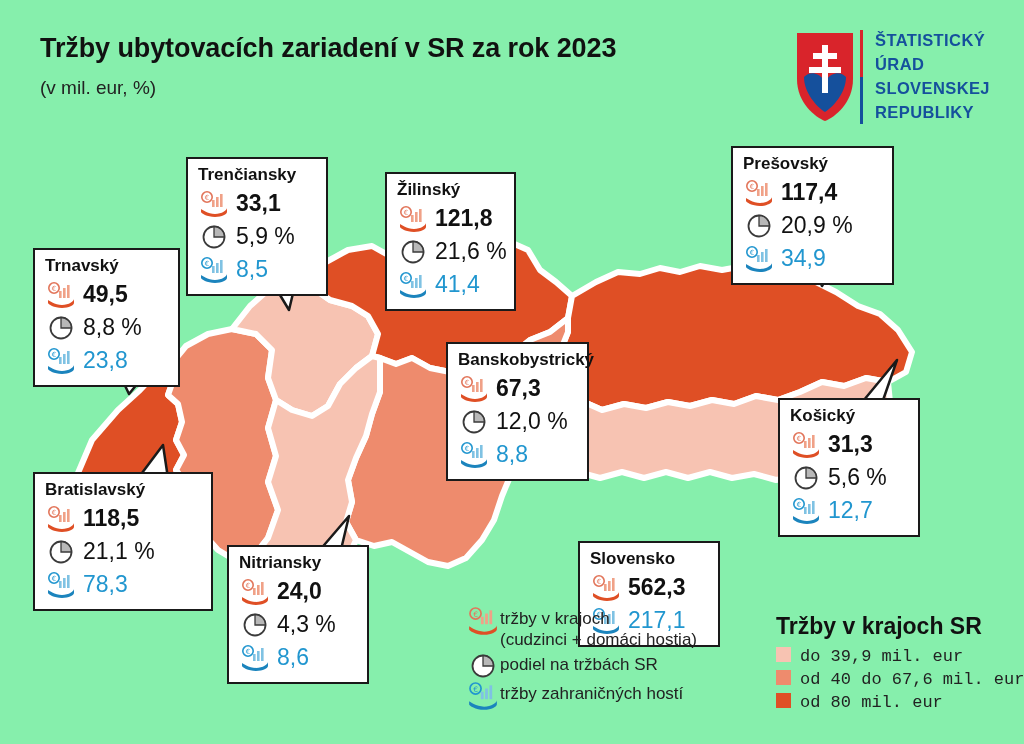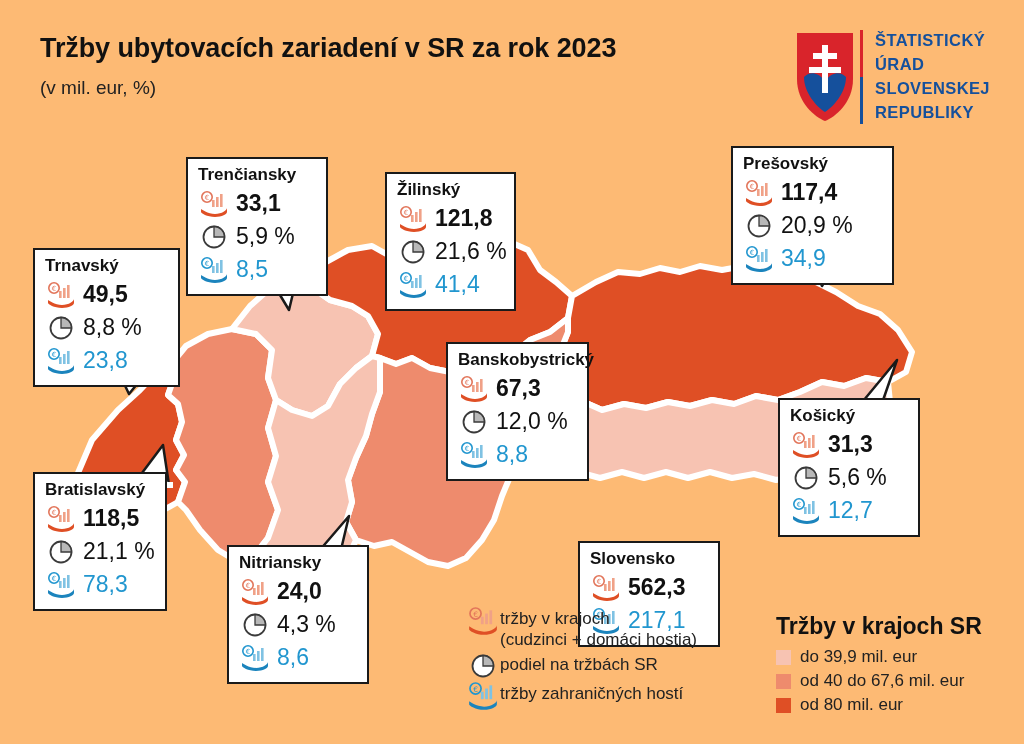--- a/index.html
+++ b/index.html
@@ -8,21 +8,21 @@
     background: #ffffff;
   }
   body {
     font-family: "Liberation Sans", sans-serif;
     color: #1a1a1a;
   }
   #page {
     position: relative;
     width: 1024px;
     height: 744px;
-    background: #fdba74;
+    background: #86efac;
     overflow: hidden;
   }
 
   
   .title {
     position: absolute;
     left: 40px;
     top: 33px;
     font-size: 27px;
     font-weight: bold;
@@ -148,22 +148,23 @@
   }
   .legend-colors .lc-title {
     font-size: 23px;
     font-weight: bold;
     color: #111111;
     margin-bottom: 7px;
     white-space: nowrap;
   }
   .lcrow {
     display: flex;
-    align-items: center;
+    align-items: flex-start;
     margin-bottom: 4px;
+    font-family: Liberation Mono, monospace;
   }
   .swatch {
     width: 15px;
     height: 15px;
     flex: 0 0 15px;
     margin-right: 9px;
   }
   .lcrow .lclabel {
     font-size: 17px;
     color: #222222;
@@ -483,21 +484,21 @@
         </svg>
       </span>
       <span class="val foreign">12,7</span>
     </div>
   </div>
 
   <svg class="tail" style="left:125px; top:443px;" width="70" height="46" viewBox="0 0 70 46">
     <path d="M38,2 L8,42 L44,42 Z" fill="#ffffff" stroke="#1a1a1a" stroke-width="2.5" stroke-linejoin="round"></path>
     <rect x="8" y="39" width="40" height="6" fill="#ffffff"></rect>
   </svg>
-  <div class="callout" style="left:33px; top:472px; width:134px;">
+  <div class="callout" style="left:33px; top:472px; width:180px;">
     <div class="region-name">Bratislavský</div>
     <div class="crow">
       <span class="ico">
         <svg width="30" height="26" viewBox="0 0 30 26">
           <circle cx="8" cy="6" r="5.2" fill="none" stroke="#e2755a" stroke-width="1.6"></circle>
           <text x="8" y="9" font-size="7" fill="#e2755a" text-anchor="middle" font-family="DejaVu Sans">€</text>
           <rect x="13" y="9" width="2.6" height="7" fill="#f0a187"></rect>
           <rect x="17" y="6" width="2.6" height="10" fill="#f0a187"></rect>
           <rect x="21" y="3" width="2.6" height="13" fill="#f0a187"></rect>
           <path d="M2,18 C2,18 9,23 16,23 C23,23 28,19 28,17 L28,21 C28,23 23,26 16,26 C8,26 2,22 2,21 Z" fill="#df4f25"></path>

